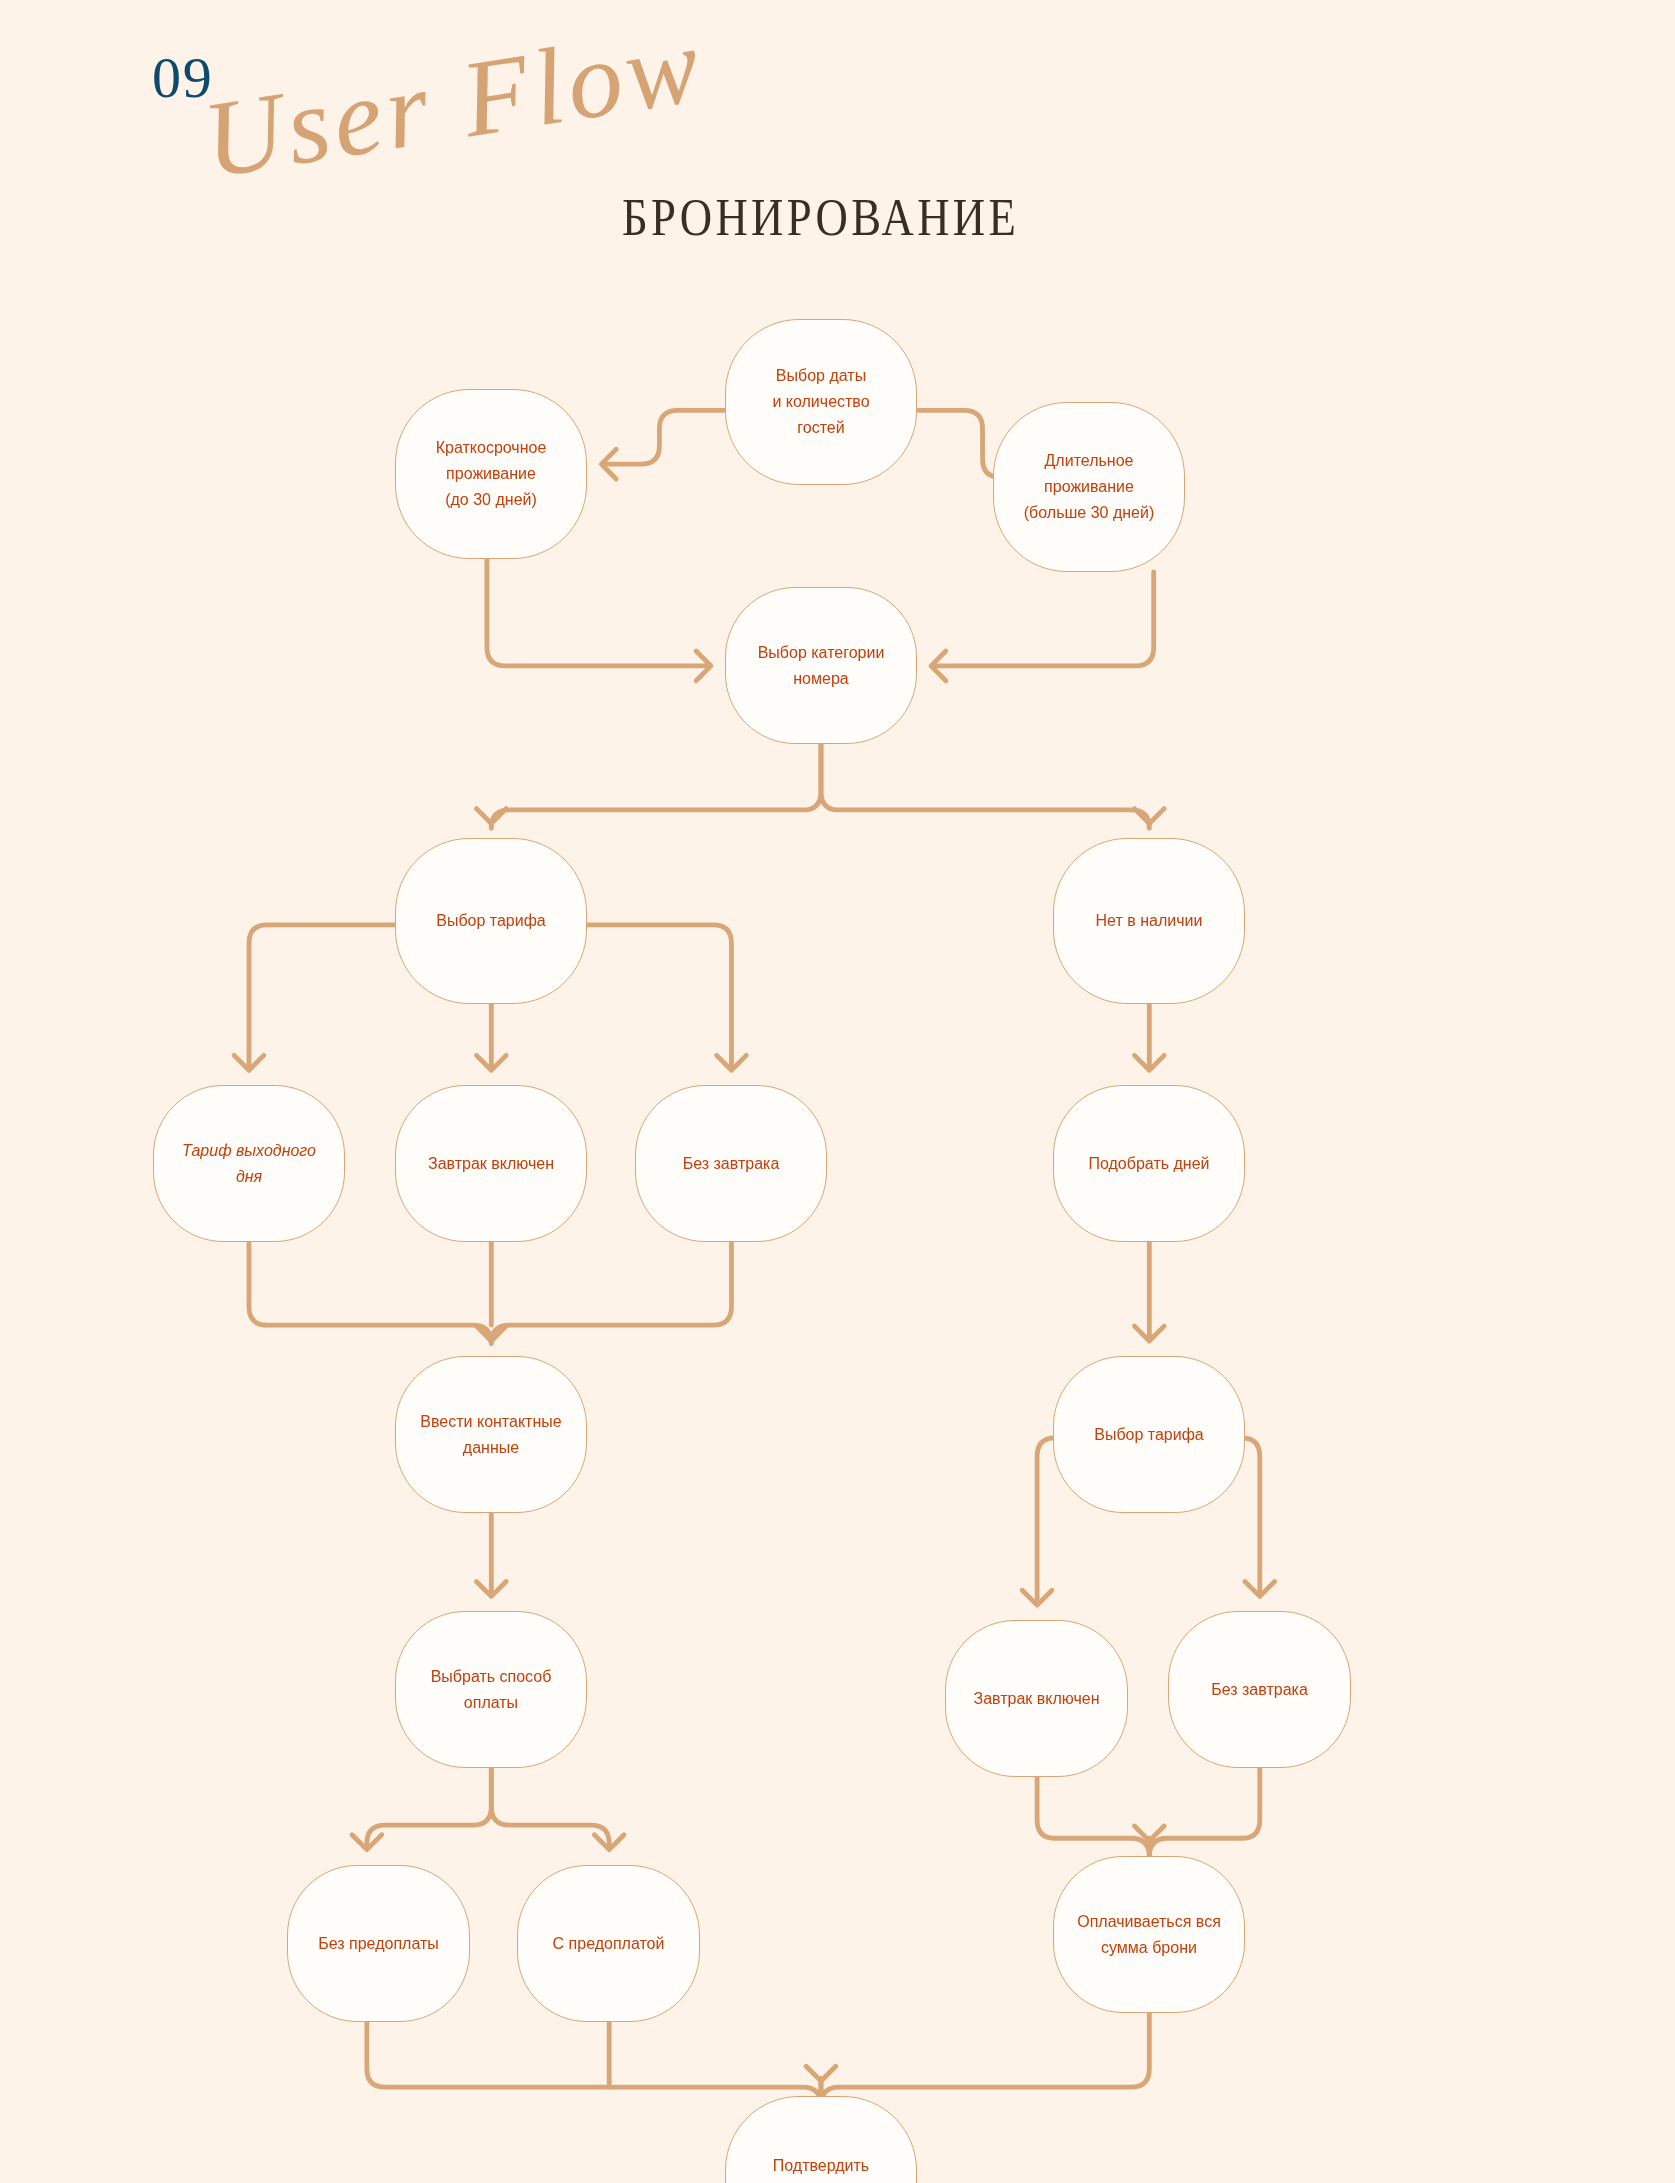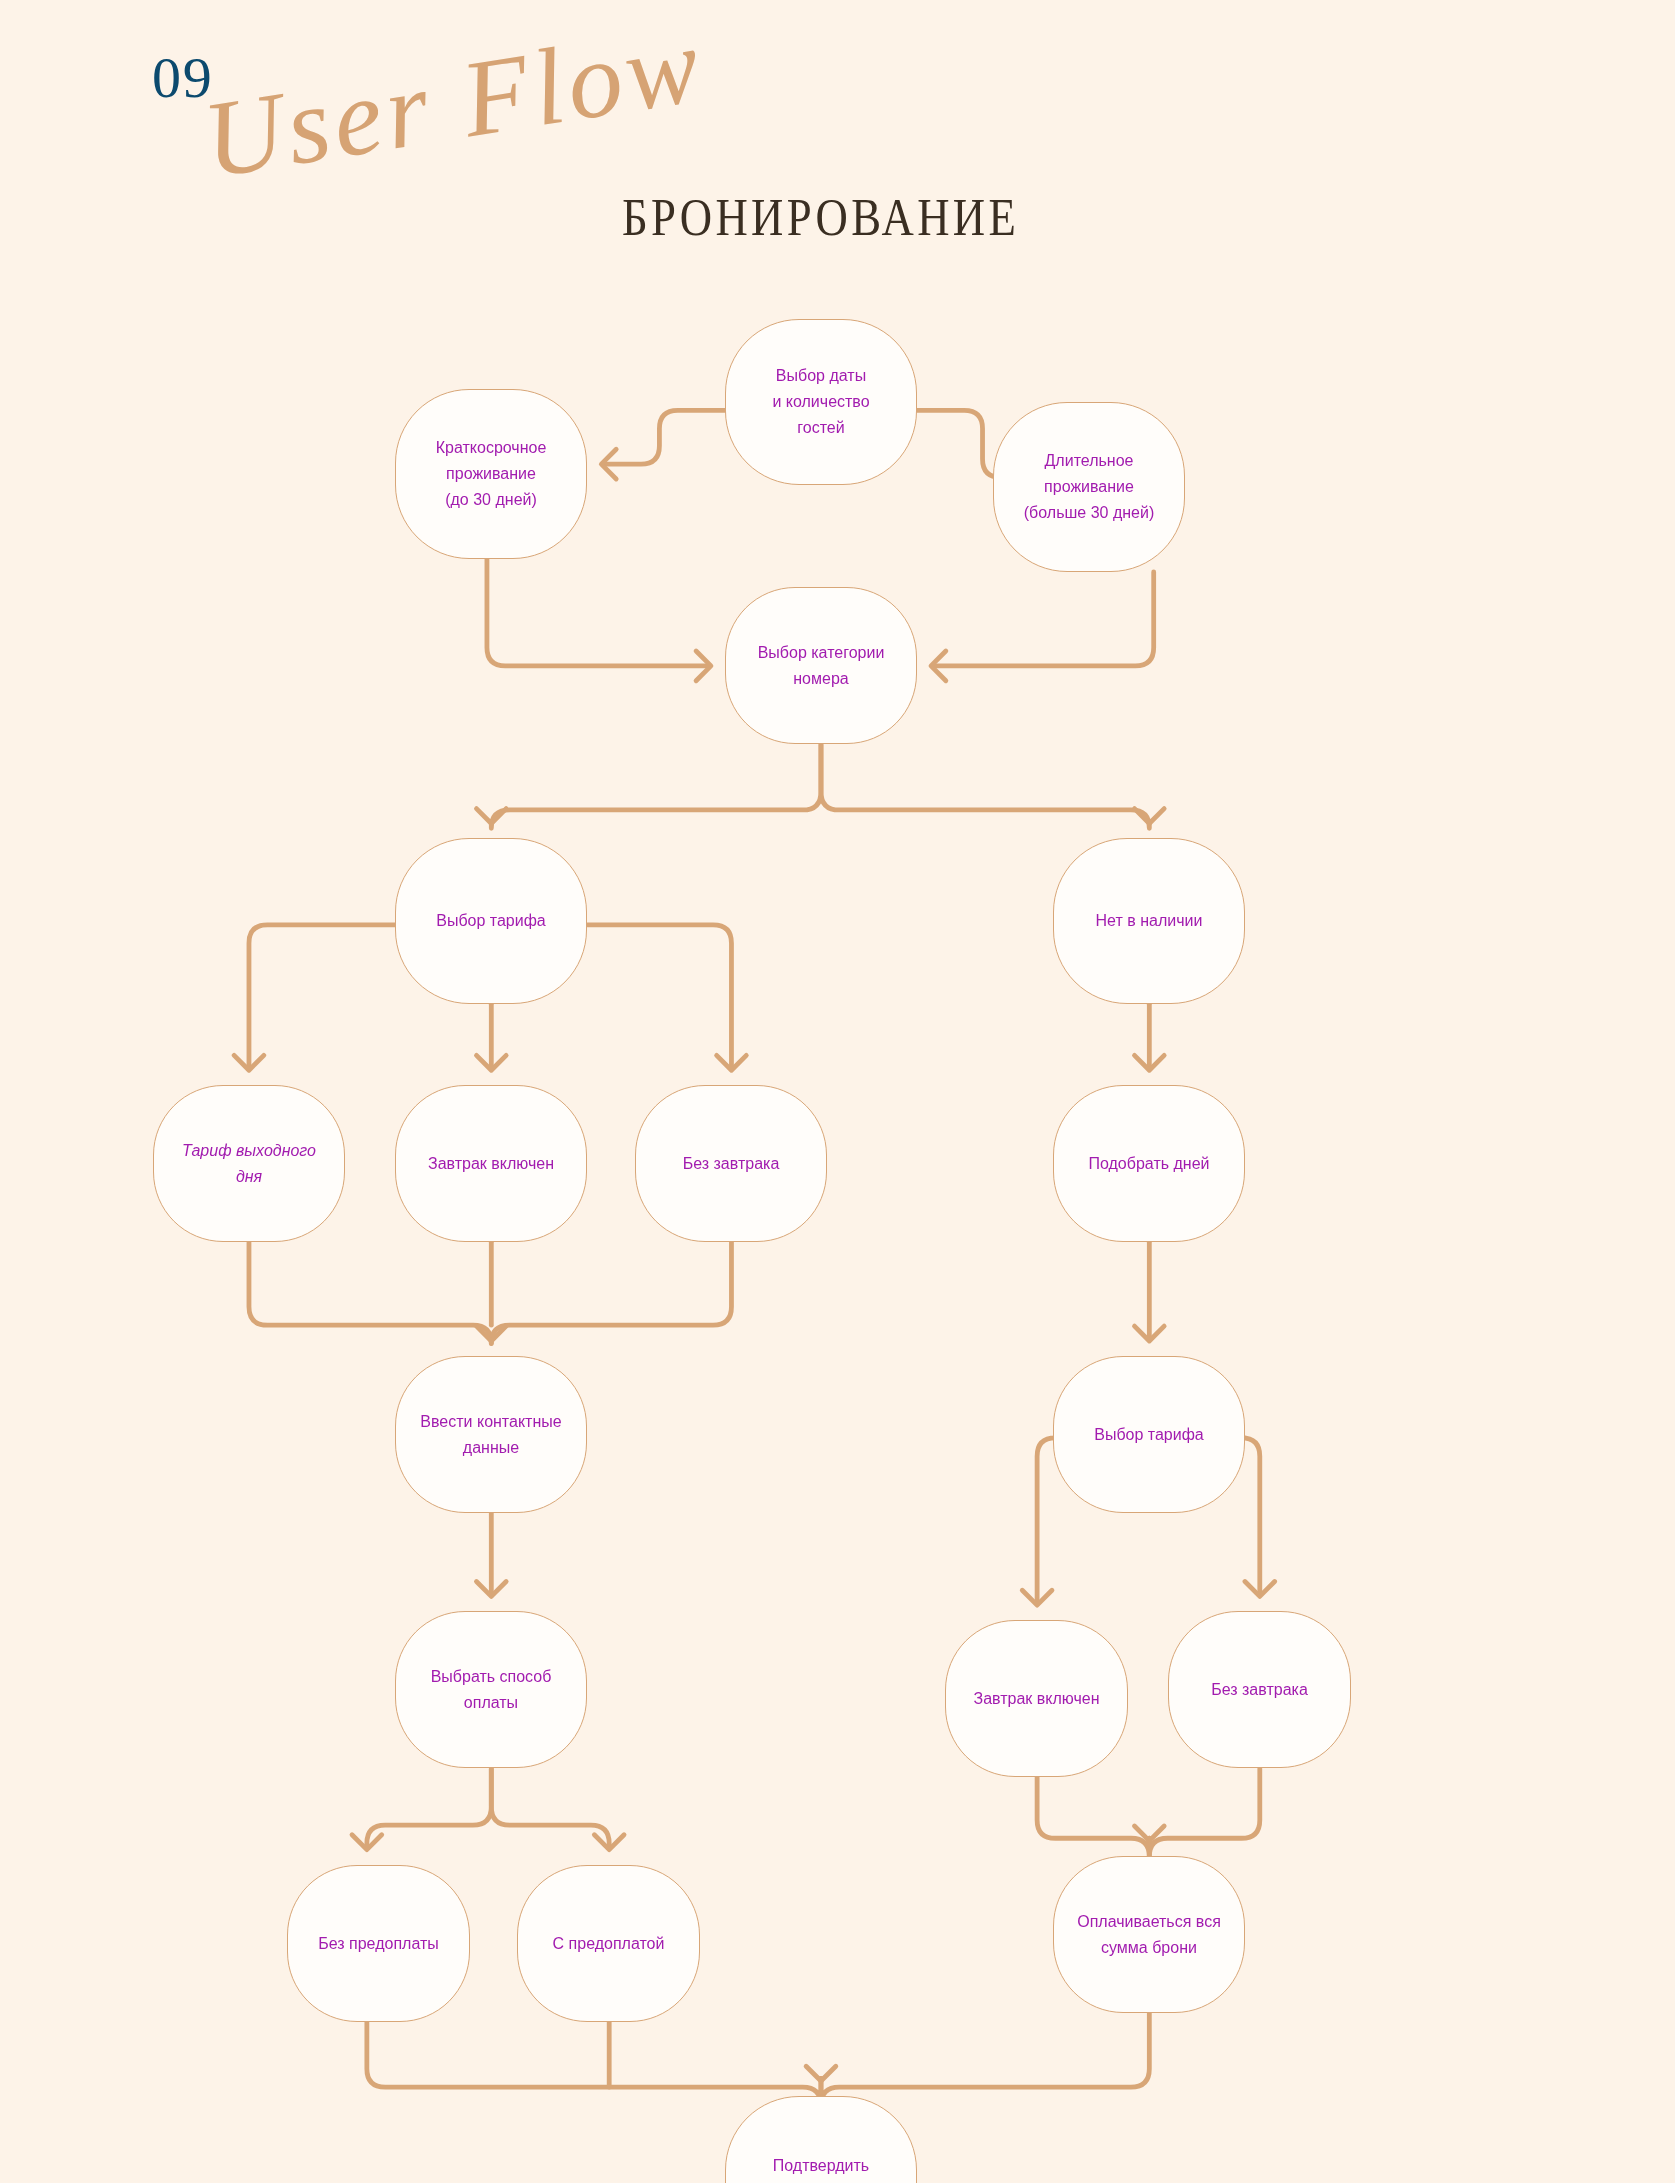--- a/index.html
+++ b/index.html
@@ -33,21 +33,21 @@
     transform:scaleX(0.86);transform-origin:left top;
     font-weight:400;
   }
 
   .node{
     position:absolute;
     background:#FFFDFA;
     border:1.3px solid #D8A677;
     display:flex;align-items:center;justify-content:center;
     text-align:center;
-    color:#a21caf;
+    color:#c2410c;
     font-size:16px;
     line-height:1.62;
     padding:0 11.4px;
     box-sizing:border-box;
     z-index:3;
   }
   .node span{display:block;white-space:pre-line;}
 </style>
 </head>
 <body>

